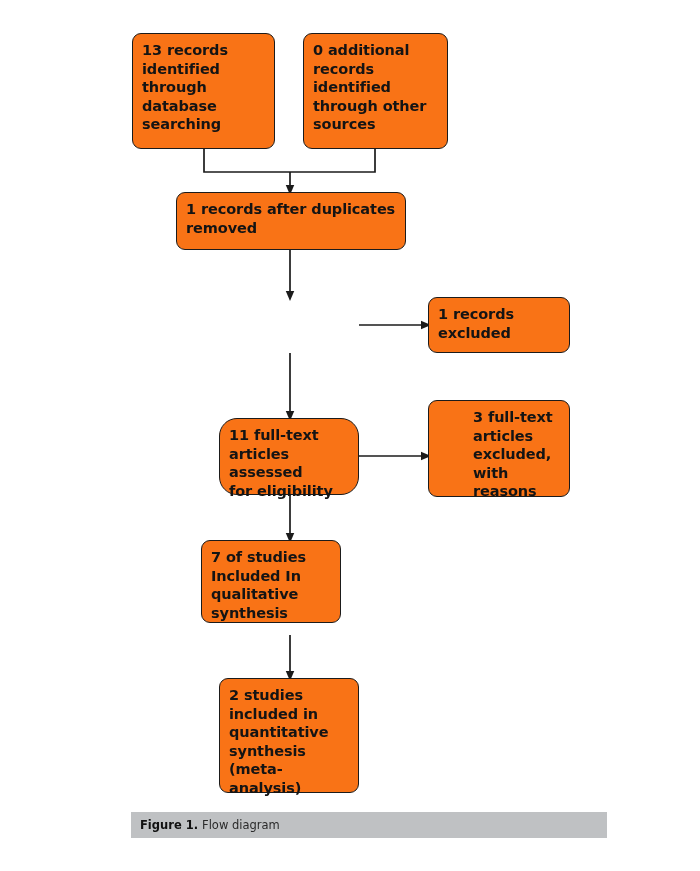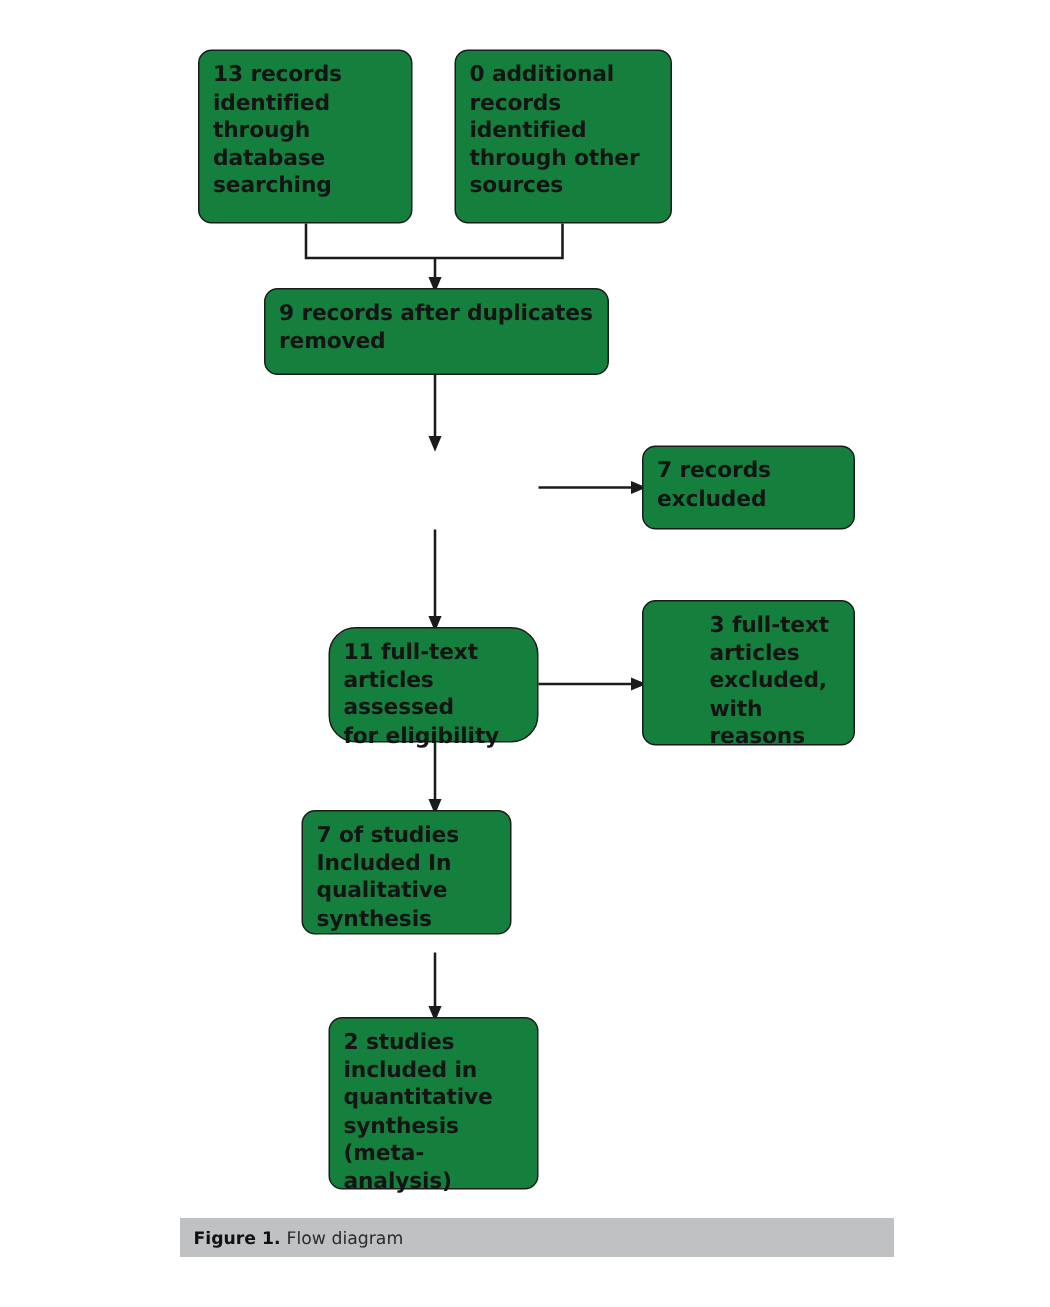--- a/index.html
+++ b/index.html
@@ -21,21 +21,21 @@
     left: 0;
     top: 0;
     width: 700px;
     height: 871px;
   }
 
   
   .flow-box {
     position: absolute;
     box-sizing: border-box;
-    background: #15803d;
+    background: #f97316;
     border: 1.6px solid #1b1b1b;
     border-radius: 9px;
     padding: 7px 8px 5px 9px;
     font-size: 14.5px;
     line-height: 1.28;
     font-weight: 600;
     letter-spacing: -0.1px;
     white-space: pre-line;
     color: #141414;
     z-index: 3;
@@ -59,21 +59,21 @@
     top: 0;
     width: 700px;
     height: 871px;
     z-index: 1;
     pointer-events: none;
   }
 
   
   #caption-bar {
     position: absolute;
-    left: 120px;
+    left: 131px;
     top: 812px;
     width: 476px;
     height: 26px;
     background: #bfc1c3;
     box-sizing: border-box;
     display: flex;
     align-items: center;
     padding-left: 9px;
     z-index: 4;
   }
@@ -128,25 +128,25 @@
 through
 database
 searching</div>
 
   <div class="flow-box" id="box-other">0 additional
 records
 identified
 through other
 sources</div>
 
-  <div class="flow-box" id="box-duplicates">9 records after duplicates
+  <div class="flow-box" id="box-duplicates">1 records after duplicates
 removed</div>
 
 
-  <div class="flow-box" id="box-excluded">7 records
+  <div class="flow-box" id="box-excluded">1 records
 excluded</div>
 
   <div class="flow-box" id="box-fulltext">11 full-text
 articles assessed
 for eligibility</div>
 
   <div class="flow-box" id="box-ftexcluded">3 full-text
 articles
 excluded, with
 reasons</div>

